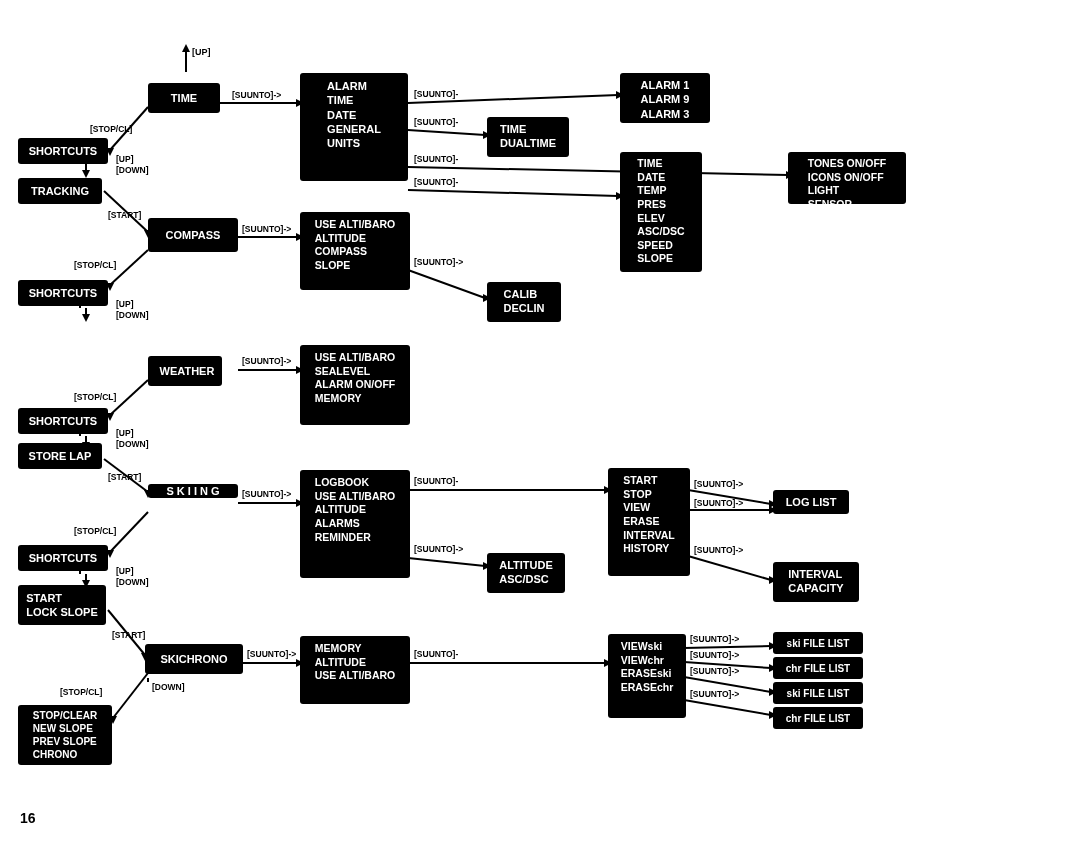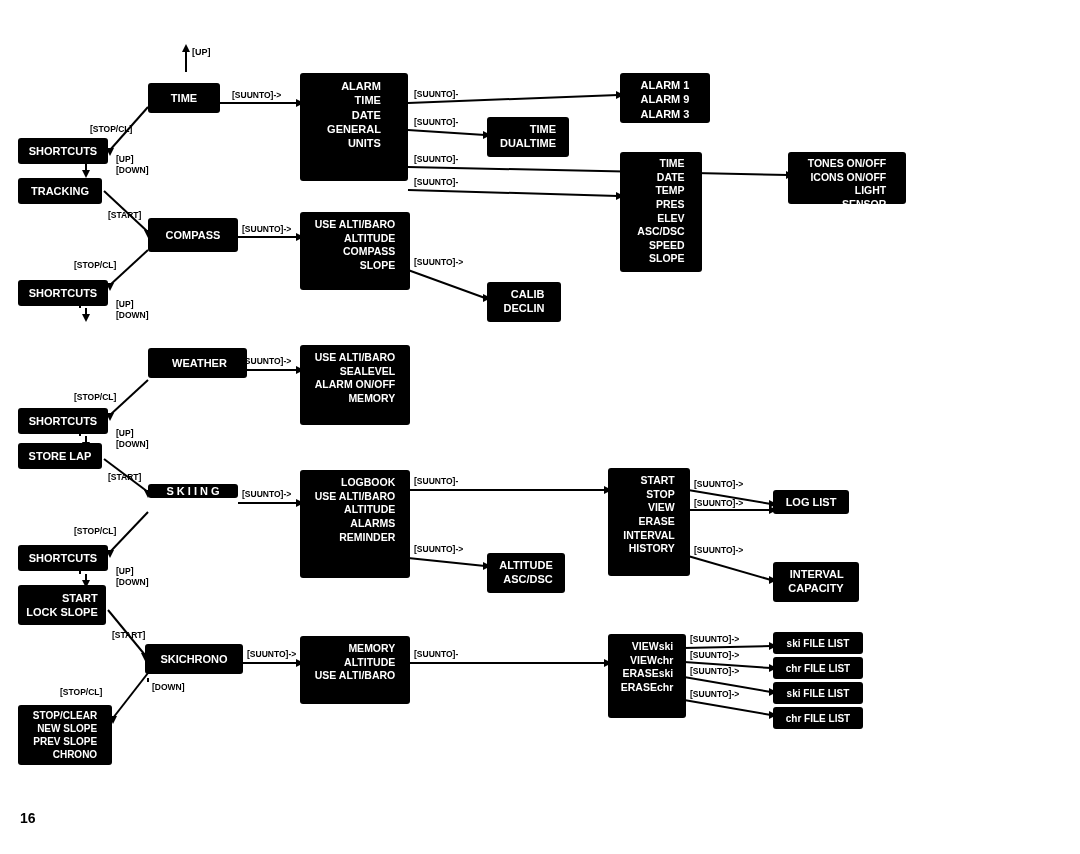--- a/index.html
+++ b/index.html
@@ -19,21 +19,21 @@
       height: 840px;
     }
     .box {
       position: absolute;
       background: #000;
       color: #fff;
       padding: 4px 8px;
       display: flex;
       align-items: center;
       justify-content: center;
-      text-align: right;
+      text-align: left;
       font-weight: 900;
       font-size: 11px;
       line-height: 1.3;
       border-radius: 3px;
     }
     svg.arrows {
       position: absolute;
       top: 0; left: 0;
       width: 1080px;
       height: 840px;
@@ -223,21 +223,21 @@
   </div>
 
   <div class="box" style="left:148px;top:218px;width:90px;height:34px;">
     <span>COMPASS</span>
   </div>
 
   <div class="box" style="left:18px;top:280px;width:90px;height:26px;">
     <span>SHORTCUTS</span>
   </div>
 
-  <div class="box" style="left:148px;top:348px;width:99px;height:30px;padding-left:12px;">
+  <div class="box" style="left:148px;top:356px;width:74px;height:30px;padding-left:12px;">
     <span>WEATHER</span>
   </div>
 
   <div class="box" style="left:18px;top:408px;width:90px;height:26px;">
     <span>SHORTCUTS</span>
   </div>
 
   <div class="box" style="left:18px;top:443px;width:84px;height:26px;">
     <span>STORE LAP</span>
   </div>

